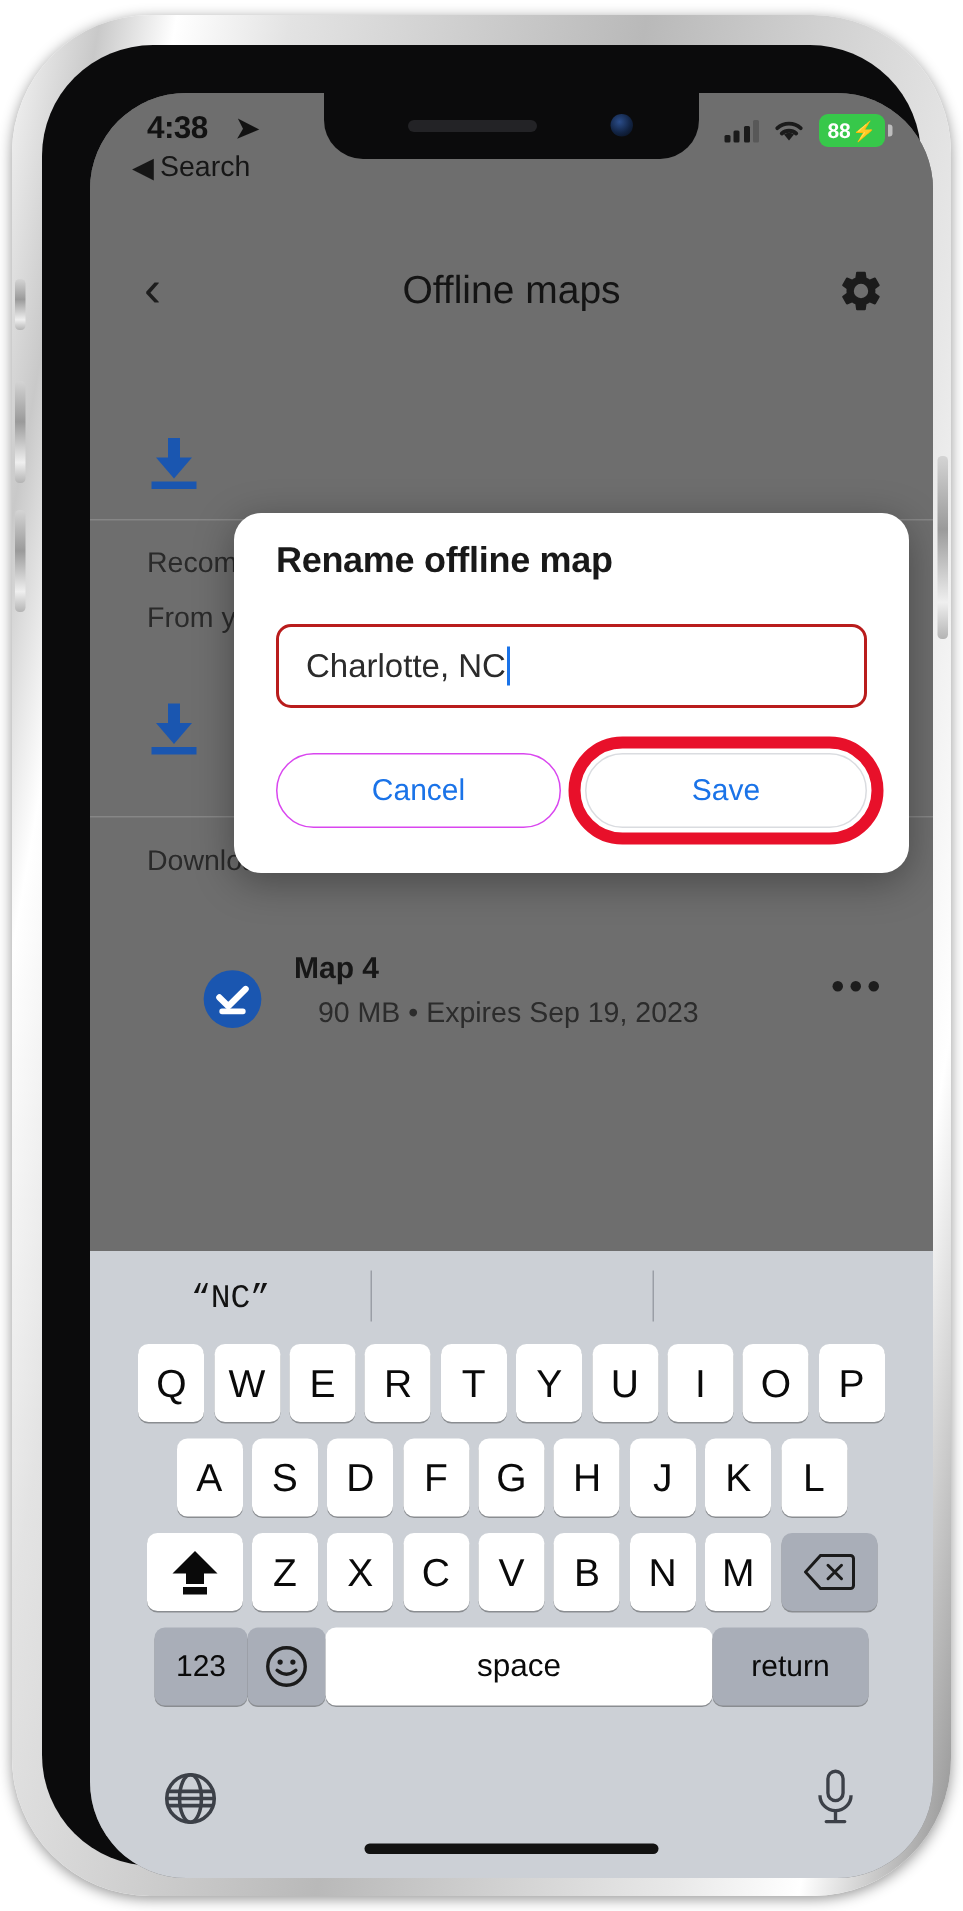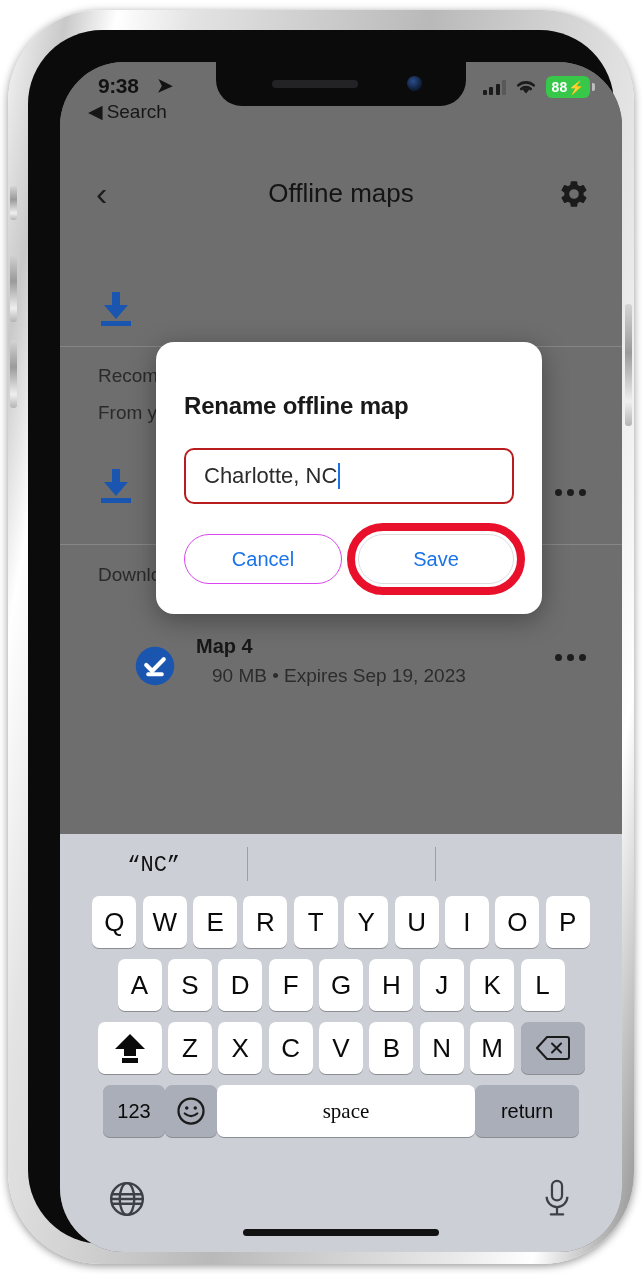--- a/index.html
+++ b/index.html
@@ -156,24 +156,24 @@
   .dl-icon .head {
     position: absolute; left: 6px; top: 15px;
     width: 0; height: 0; border-left: 12px solid transparent; border-right: 12px solid transparent;
     border-top: 14px solid #1a56b0;
   }
   .dl-icon .base { position: absolute; left: 3px; bottom: 0; width: 30px; height: 5px; background: #1a56b0; }
 
   
   #rename-dialog {
     position: absolute; left: 96px; top: 280px;
-    width: 386px; border-radius: 18px;
+    width: 450px; border-radius: 18px;
     background: #ffffff;
     box-shadow: 0 6px 26px rgba(0,0,0,.34);
-    padding: 50px 28px 30px 28px;
+    padding: 18px 28px 30px 28px;
     z-index: 40;
   }
   #rename-dialog-title { font-size: 24px; font-weight: bold; color: #191919; letter-spacing: -.2px; }
   #rename-input-wrap {
     margin-top: 28px; height: 56px;
     border: 2px solid #b91c1c; border-radius: 10px;
     display: flex; align-items: center; padding: 0 18px;
   }
   #rename-input-value { font-size: 22px; color: #2b2b2b; }
   #rename-caret {
@@ -215,21 +215,21 @@
   }
   #kb-row-1 .key { width: 44px; height: 52px; margin: 0 3.2px; }
   #kb-row-2 .key { width: 44px; height: 52px; margin: 0 3.2px; }
   #kb-row-3 .key { width: 44px; height: 52px; margin: 0 3.2px; }
   .key-wide { width: 64px !important; }
   .key-dark { background: #a9aeb8 !important; }
   #kb-row-4 { align-items: center; }
   #kb-row-4 .key { height: 52px; }
   #key-123 { width: 62px !important; font-size: 20px; }
   #key-emoji { width: 52px !important; font-size: 24px; }
-  #key-space { width: 258px !important; font-size: 21px; font-family: Liberation Serif, serif; }
+  #key-space { width: 258px !important; font-size: 21px; }
   #key-return { width: 104px !important; font-size: 20px; }
 
   #kb-bottom-row {
     position: absolute; bottom: 0; left: 0; width: 100%; height: 86px;
   }
   #globe-icon-btn { position: absolute; left: 48px; top: 14px; }
   #mic-icon-btn { position: absolute; right: 48px; top: 12px; }
   #home-indicator {
     position: absolute; left: 50%; transform: translateX(-50%); bottom: 16px;
     width: 196px; height: 7px; border-radius: 4px; background: #121212;
@@ -255,21 +255,21 @@
 
   <div id="phone-bezel">
     <div id="phone-screen">
 
       <div id="notch">
         <div id="notch-speaker"></div>
         <div id="notch-camera"></div>
       </div>
 
       <div id="status-bar">
-        <span id="status-time">9:38</span>
+        <span id="status-time">4:38</span>
         <span id="status-location-icon">➤</span>
         <div id="status-right">
           <span class="signal-bars">
               <i></i>
               <i></i>
               <i></i>
               <i></i>
             </span>
           <svg width="24" height="18" viewBox="0 0 24 18">
             <path d="M12 15.6 L15.3 11.7 A5 5 0 0 0 8.7 11.7 Z" fill="#1b1b1b"></path>

